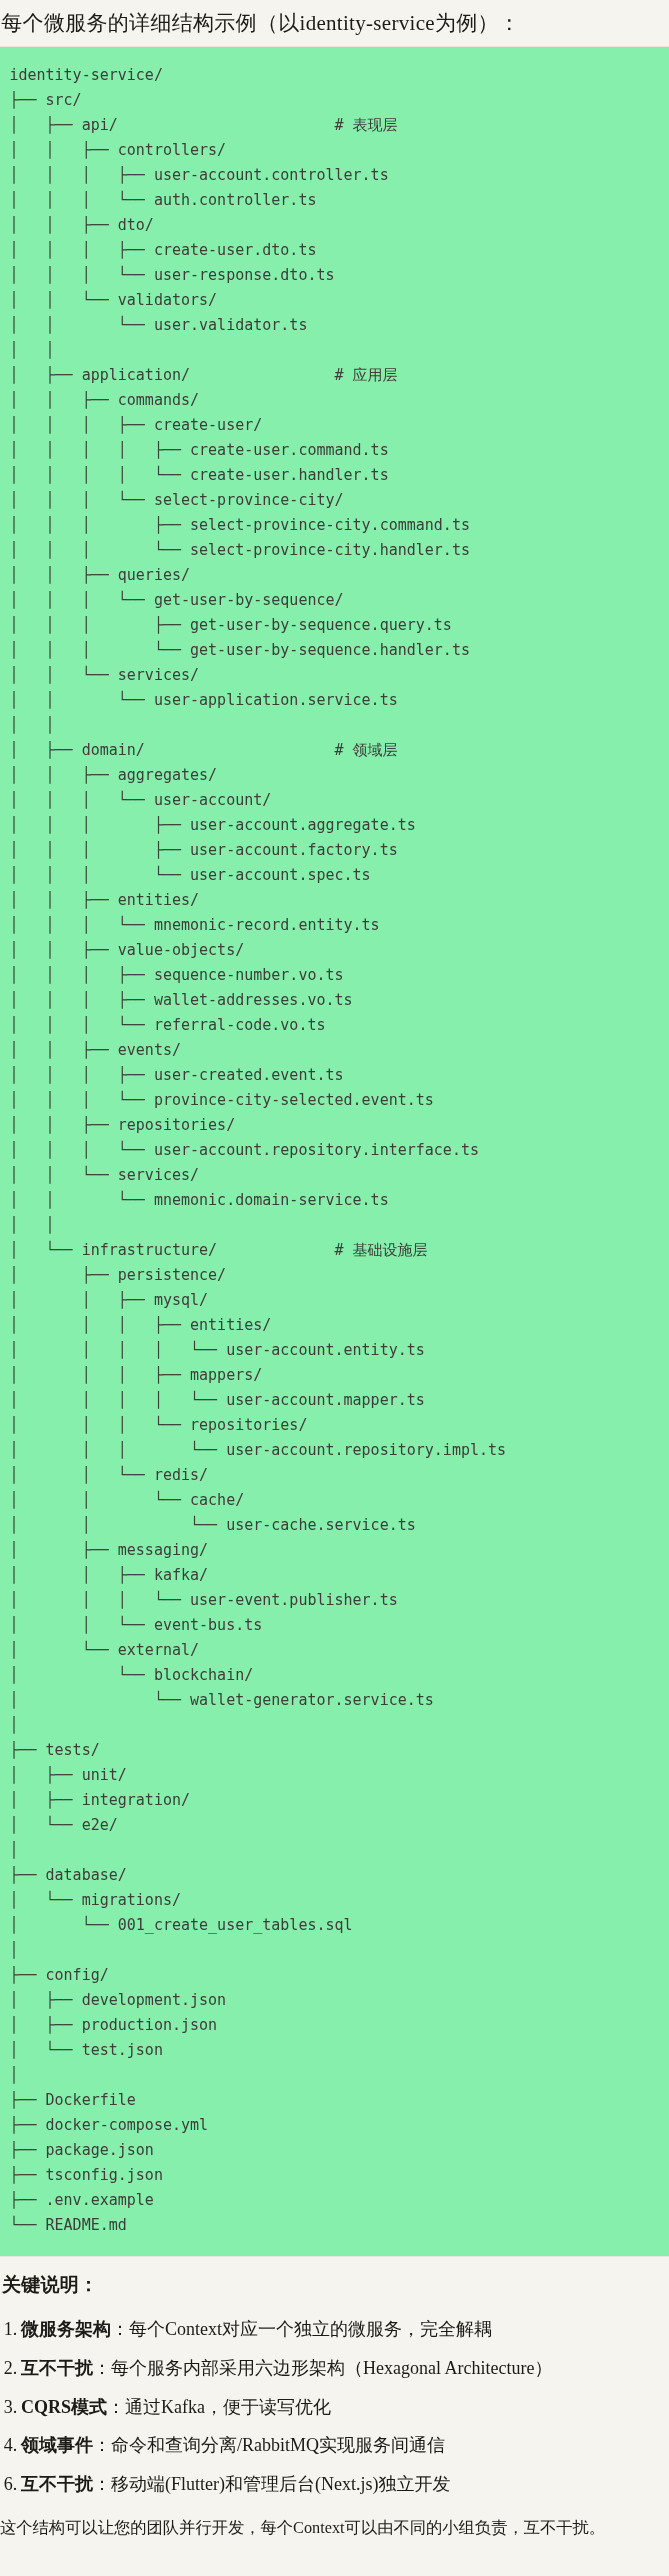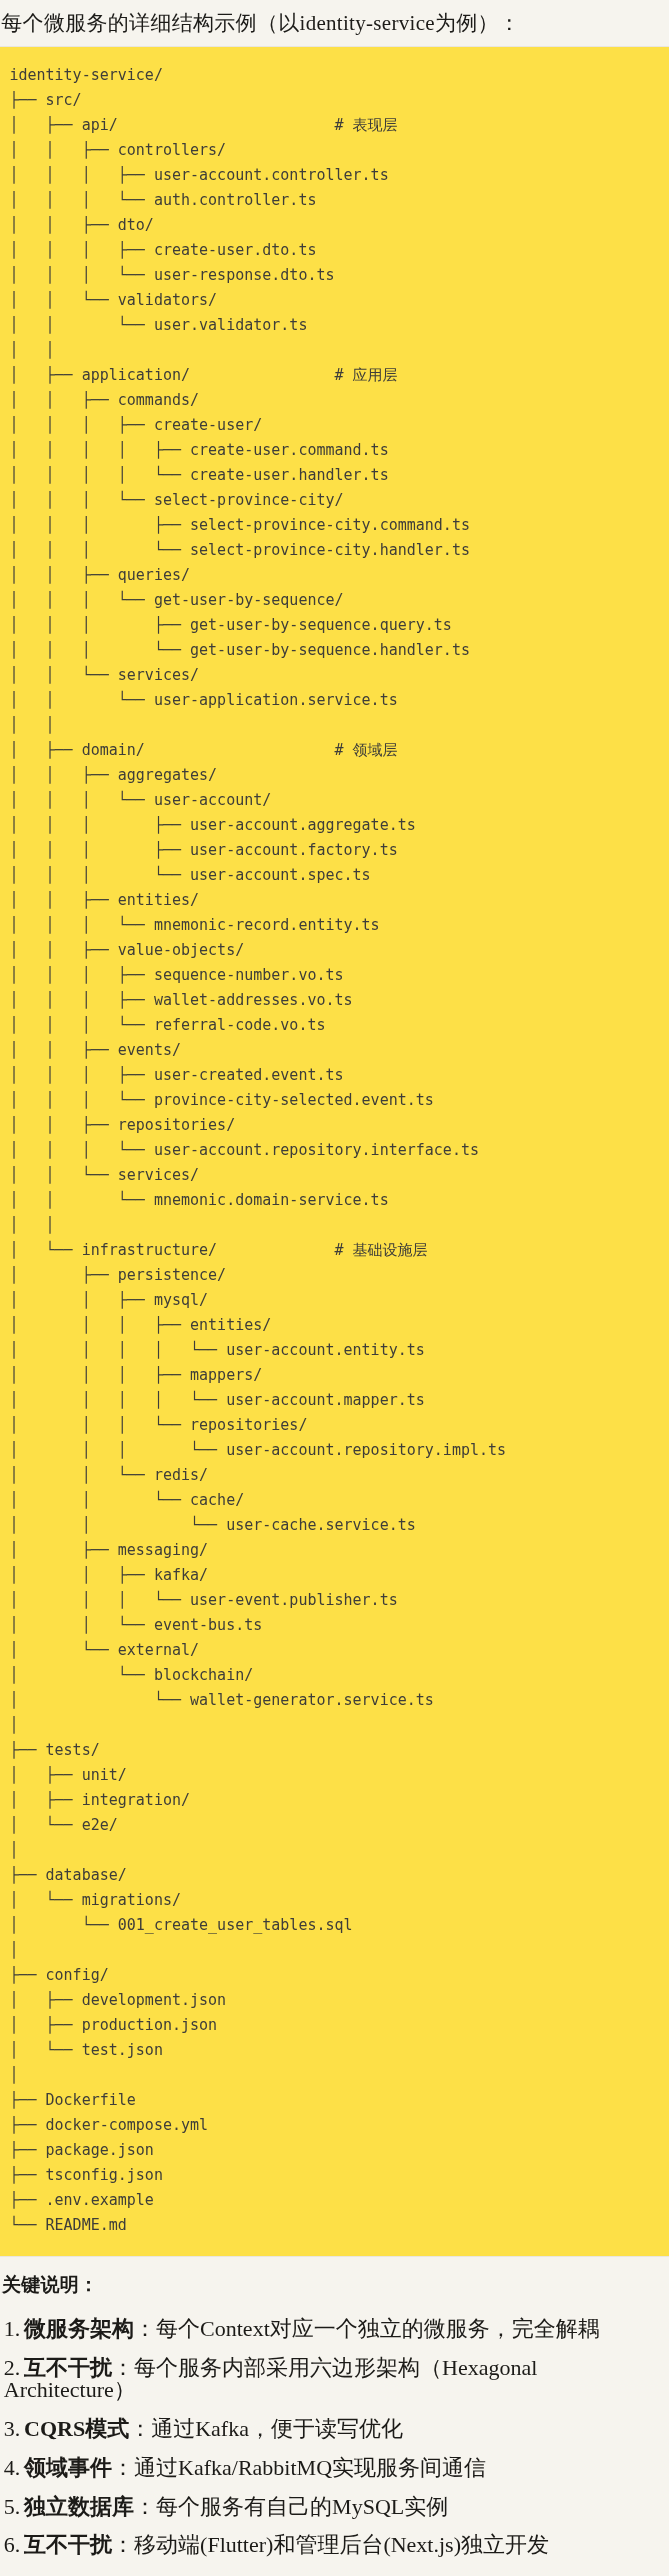--- a/index.html
+++ b/index.html
@@ -13,21 +13,21 @@
     color: #1C1B18;
   }
   .doc-title {
     font-size: 21px;
     font-weight: normal;
     line-height: 25px;
     padding: 10.6px 10px 10.6px 1.3px;
     letter-spacing: 0.3px;
   }
   .code-block {
-    background: #fde047;
+    background: #86efac;
     border-top: 0.6px solid #E9E6DF;
     border-bottom: 0.6px solid #E9E6DF;
     padding: 16.3px 6.3px 17.5px 9.4px;
   }
   .code-block pre {
     margin: 0;
     font-family: "DejaVu Sans Mono", "Liberation Mono", monospace;
     font-size: 15px;
     line-height: 25px;
     color: #3E3D39;
@@ -36,21 +36,21 @@
   .notes {
     padding: 15px 10px 19px 1.9px;
   }
   .notes-heading {
     font-size: 19px;
     font-weight: bold;
     margin: 0 0 20px 0;
     letter-spacing: 0.3px;
   }
   .note-item {
-    font-size: 22px;
+    font-size: 18px;
     line-height: 22.5px;
     margin: 0 0 16.3px 1.9px;
   }
   .note-item .num {
     margin-right: 3.8px;
   }
   .note-item b {
     font-weight: bold;
   }
   .notes-footer {
@@ -154,19 +154,18 @@
 ├── .env.example
 └── README.md</pre>
 </div>
 
 <div class="notes">
   <div class="notes-heading">关键说明：</div>
   <div id="notes-list">
       <div class="note-item"><span class="num">1.</span><b>微服务架构</b><span>：每个Context对应一个独立的微服务，完全解耦</span></div>
       <div class="note-item"><span class="num">2.</span><b>互不干扰</b><span>：每个服务内部采用六边形架构（Hexagonal Architecture）</span></div>
       <div class="note-item"><span class="num">3.</span><b>CQRS模式</b><span>：通过Kafka，便于读写优化</span></div>
-      <div class="note-item"><span class="num">4.</span><b>领域事件</b><span>：通过Kafka/RabbitMQ实现服务间通信</span></div>
-      <div class="note-item"><span class="num">5.</span><b>独立数据库</b><span>：每个服务有自己的MySQL实例</span></div>
+      <div class="note-item"><span class="num">4.</span><b>领域事件</b><span>：命令和查询分离/RabbitMQ实现服务间通信</span></div>
       <div class="note-item"><span class="num">6.</span><b>互不干扰</b><span>：移动端(Flutter)和管理后台(Next.js)独立开发</span></div>
     </div>
   <div class="notes-footer">这个结构可以让您的团队并行开发，每个Context可以由不同的小组负责，互不干扰。</div>
 </div>
 
 
 </body></html>

